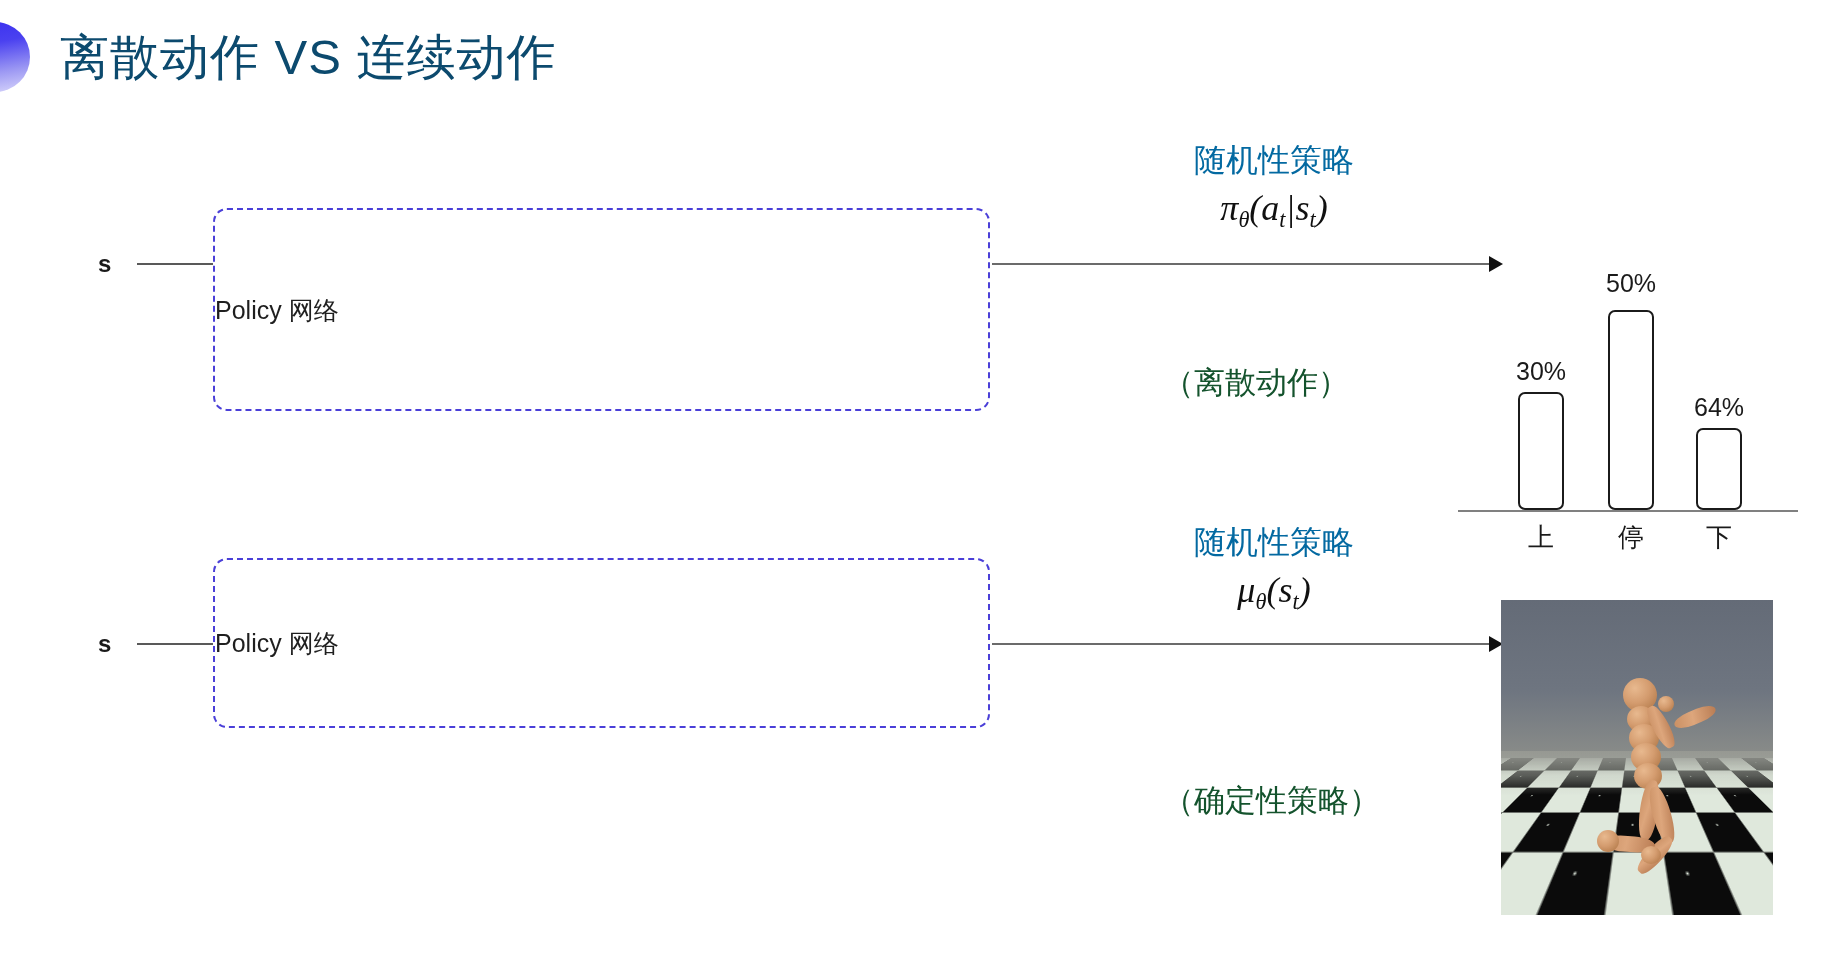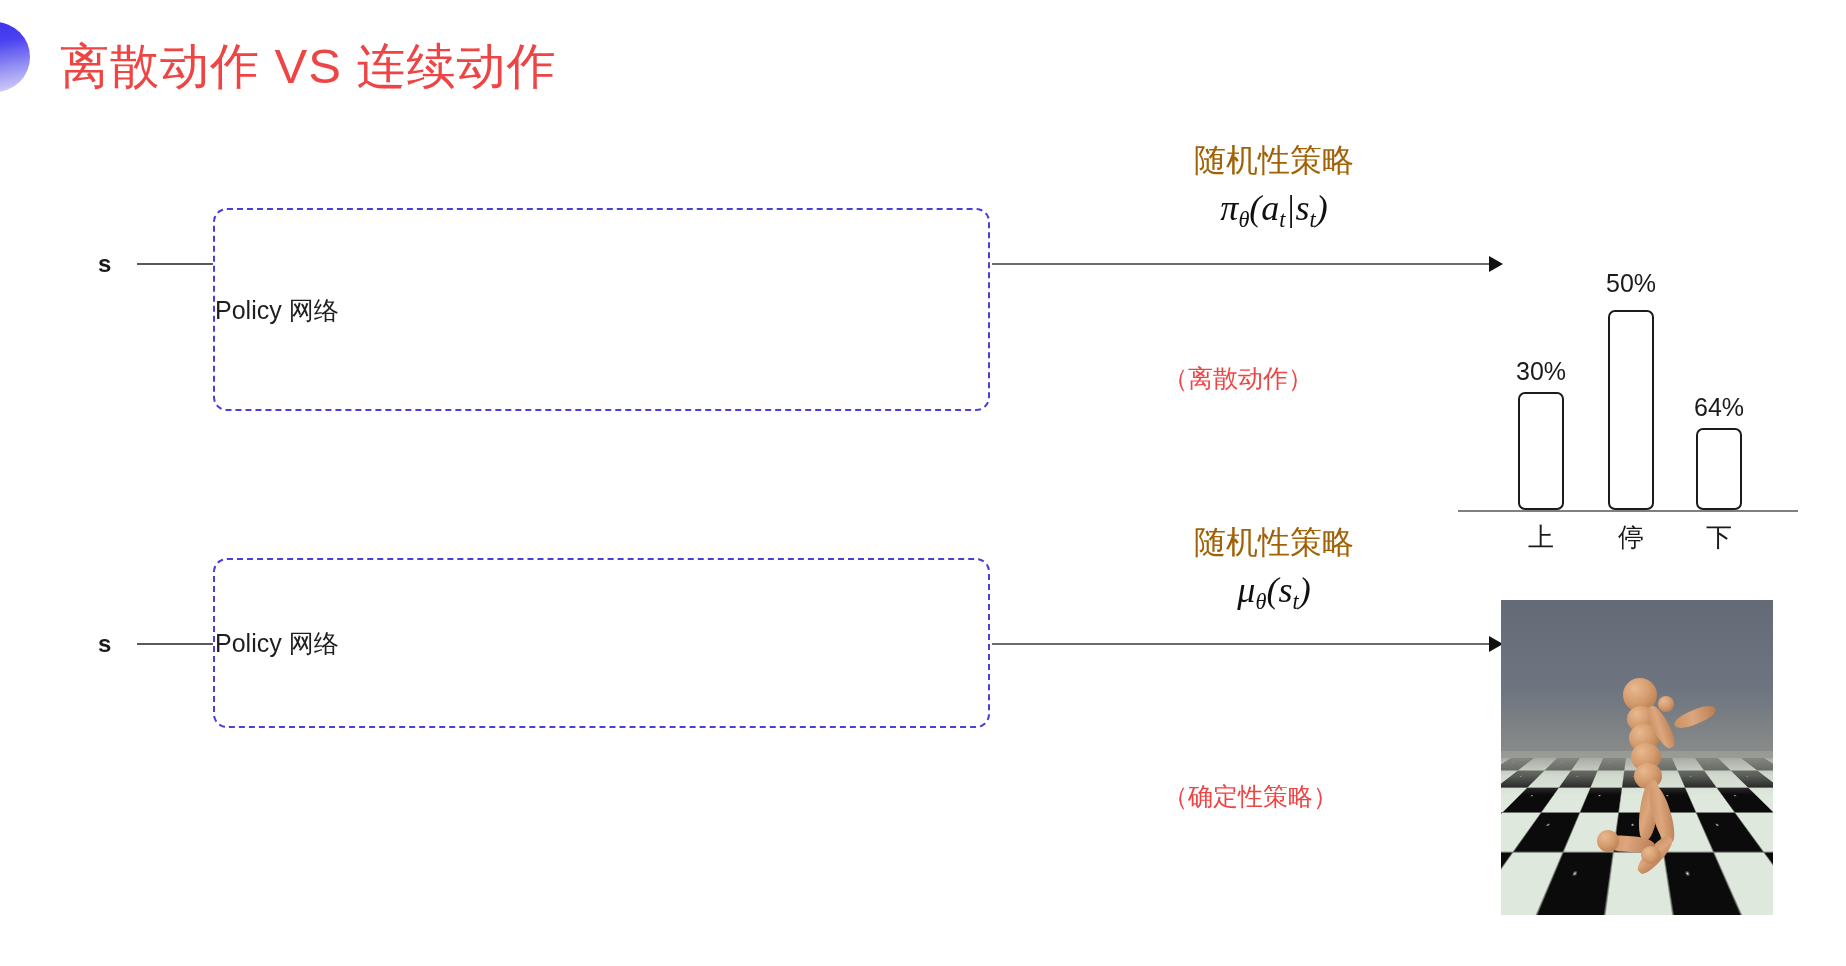--- a/index.html
+++ b/index.html
@@ -26,24 +26,23 @@
     border-radius: 0 40px 40px 0;
     background: linear-gradient(170deg, #3b31ef 0%, #4a41f0 30%, #9b97f3 68%, #d9d7fb 100%);
   }
   #page-title {
     position: absolute;
     left: 60px;
     top: 24px;
     font-size: 49px;
     line-height: 66px;
     letter-spacing: 1px;
-    color: #ef4444;
+    color: #0c4a6e;
     font-weight: 400;
     white-space: nowrap;
-    margin-top: 9px;
   }
 
   
   .row { position: absolute; left: 0; width: 1846px; }
   #row-discrete { top: 150px; height: 330px; }
   #row-continuous { top: 530px; height: 400px; }
 
   
   .state-label {
     position: absolute;
@@ -100,21 +99,21 @@
     top: -7px;
     border-left: 14px solid #111111;
     border-top: 8px solid transparent;
     border-bottom: 8px solid transparent;
   }
 
   
   .annot-group { position: absolute; text-align: center; }
   .annot-title {
     font-size: 32px;
-    color: #a16207;
+    color: #0369a1;
     line-height: 44px;
     white-space: nowrap;
     font-family: "Liberation Sans", sans-serif;
   }
   .annot-formula {
     font-family: "Liberation Serif", "DejaVu Serif", serif;
     font-style: italic;
     font-size: 36px;
     line-height: 52px;
     color: #101010;
@@ -122,22 +121,22 @@
   }
   .annot-formula sub {
     font-size: 0.62em;
     font-style: italic;
     vertical-align: baseline;
     position: relative;
     top: 0.33em;
   }
   .annot-note {
     position: absolute;
-    font-size: 25px;
-    color: #ef4444;
+    font-size: 31px;
+    color: #14532d;
     white-space: nowrap;
     font-family: "Liberation Sans", sans-serif;
   }
 
   
   #bar-chart {
     position: absolute;
     left: 1498px;
     top: 120px;
     width: 300px;

